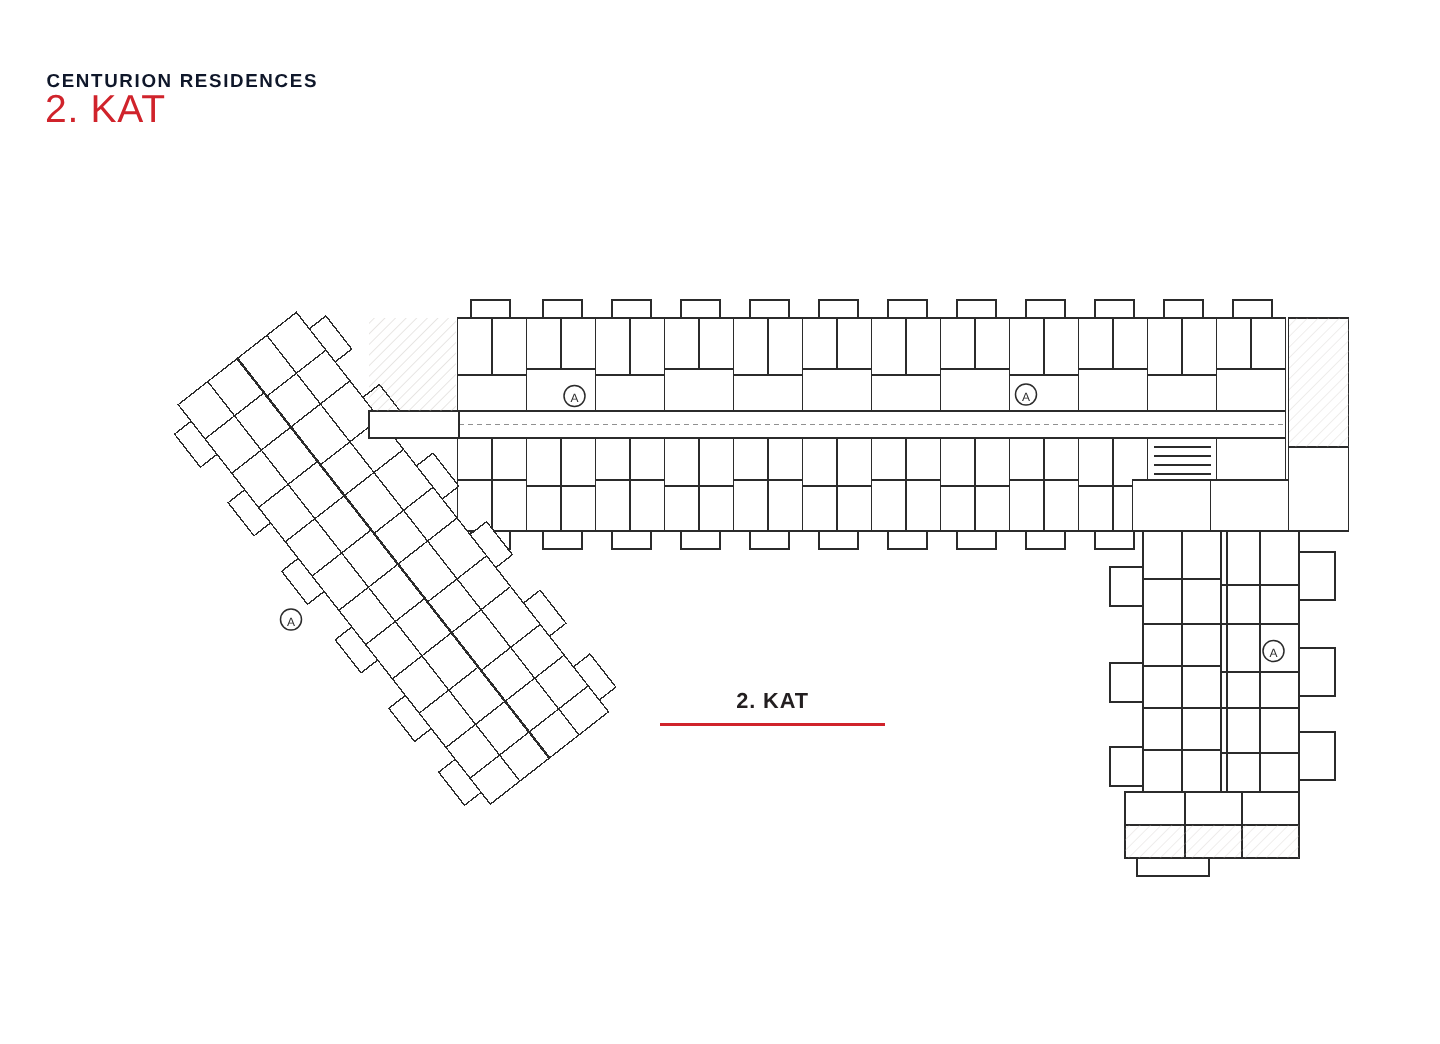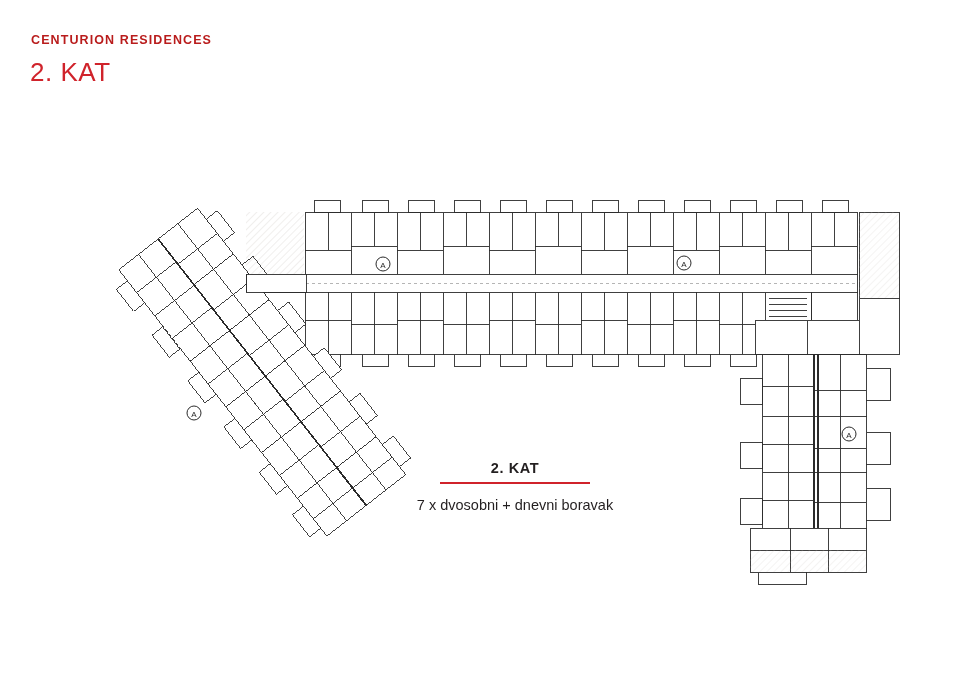--- a/index.html
+++ b/index.html
@@ -18,25 +18,25 @@
 
   .page {
     position: absolute;
     inset: 0;
   }
 
   
   .brand {
     position: absolute;
     left: 31px;
-    top: 33px;
+    top: 47px;
     font-size: 12.5px;
     letter-spacing: 1.1px;
     font-weight: 700;
-    color: #b91c1c;
+    color: #0f172a;
   }
   .floor-title {
     position: absolute;
     left: 30px;
     top: 57px;
     font-size: 26px;
     font-weight: 400;
     letter-spacing: 0.5px;
     color: #d0232b;
   }
@@ -327,16 +327,15 @@
           <circle cx="849" cy="284" r="7" fill="#ffffff" stroke="#2b2b2b" stroke-width="1"></circle>
           <text x="849" y="288" font-size="8" text-anchor="middle" fill="#2b2b2b" font-family="Liberation Sans, sans-serif">A</text>
         </g>
       </g>
     </svg>
   </div>
 
   <div class="legend">
     <div class="legend-title">2. KAT</div>
     <div class="legend-rule"></div>
-    <div class="legend-line">7 x dvosobni + dnevni boravak</div>
   </div>
 
 </div>
 
 </body></html>

